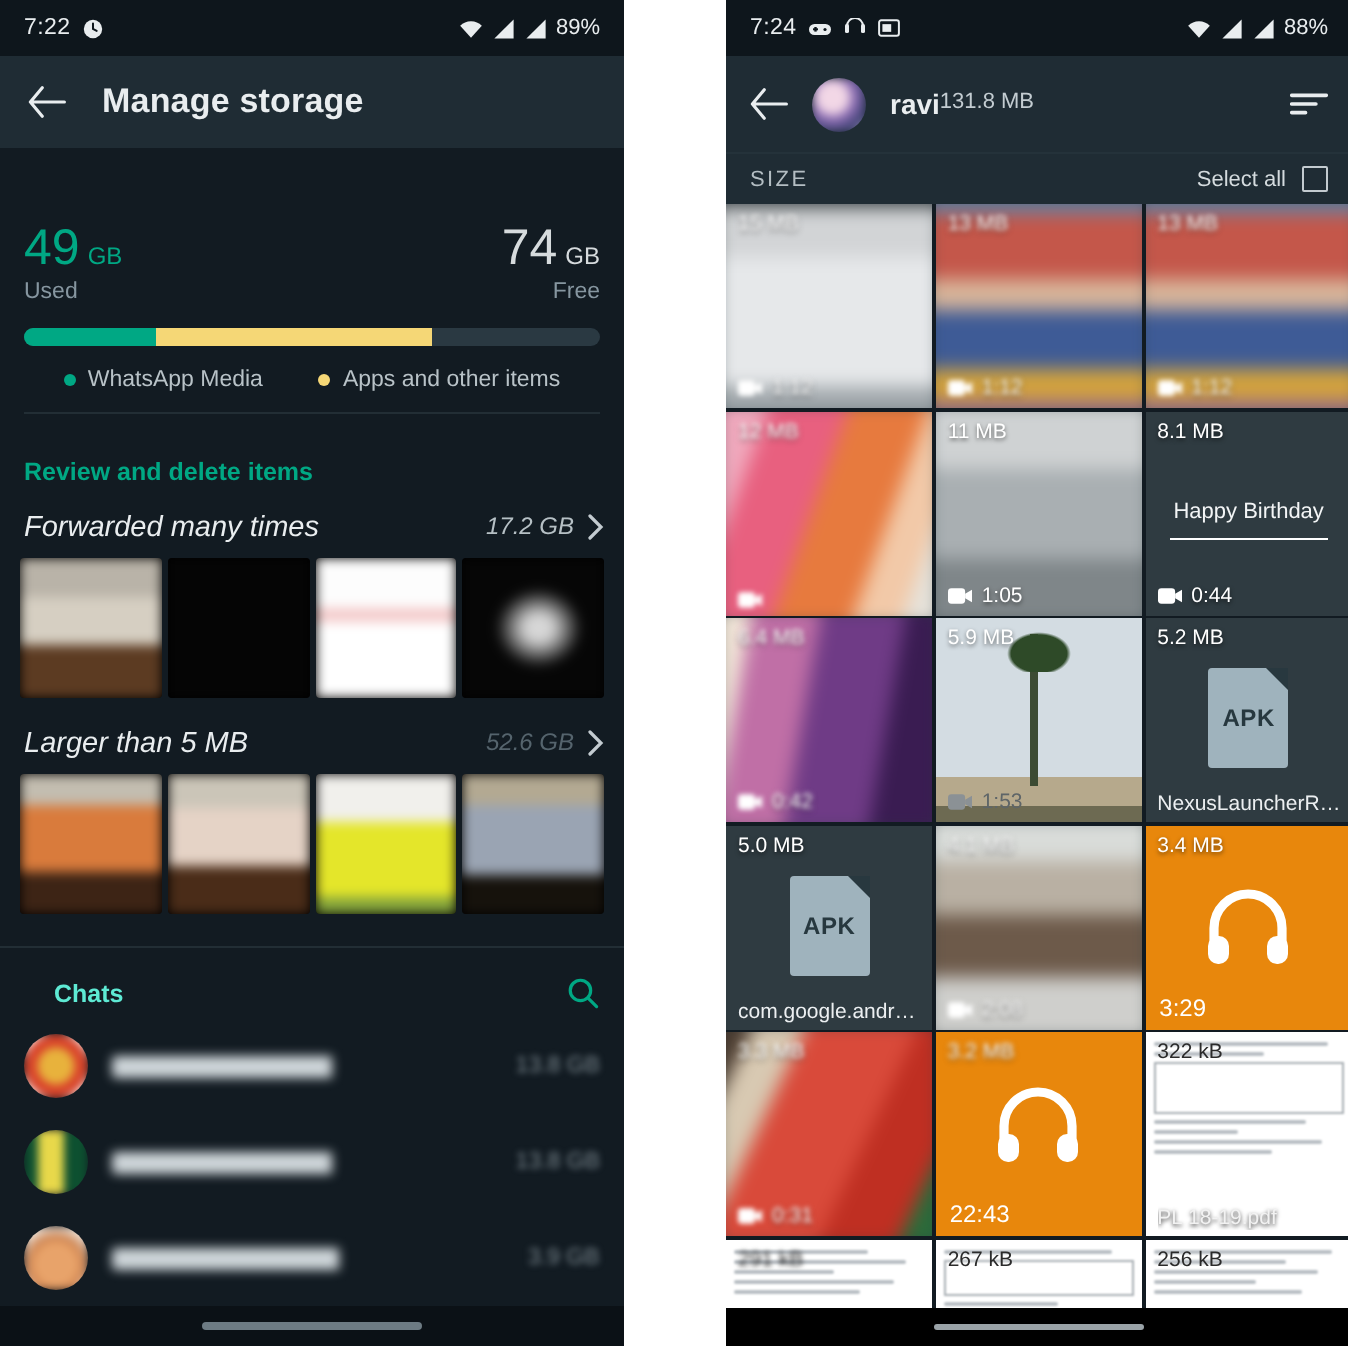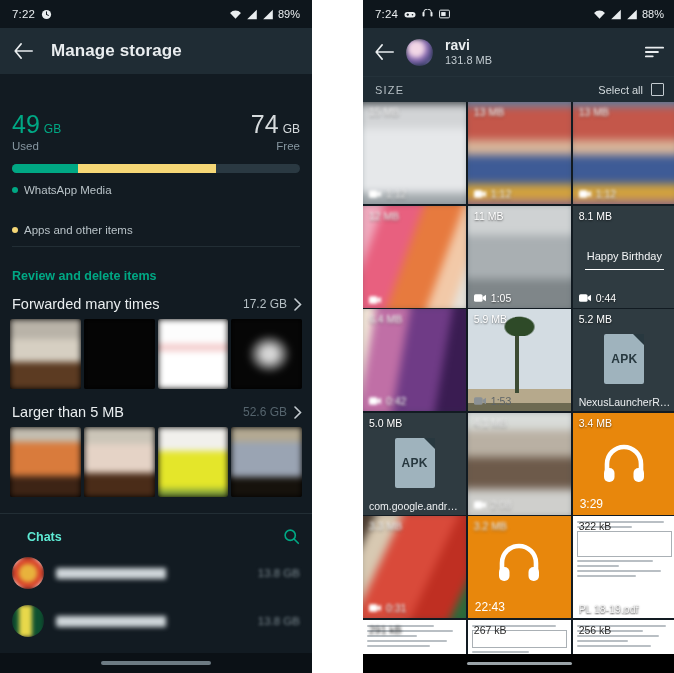--- a/index.html
+++ b/index.html
@@ -53,35 +53,36 @@
   .free .cap { color:#8696a0; text-align:right; }
 
   .bar {
     margin-top:12px; height:9px; border-radius:5px;
     background:#2a3942; display:flex; overflow:hidden;
   }
   .bar .seg { height:100%; }
   .bar .seg.media { background:#00a884; }
   .bar .seg.apps  { background:#f5d776; }
 
-  .legend { display:flex; gap:28px; justify-content:center; margin-top:11px;flex-direction:column; }
+  .legend { display:flex; gap:28px; justify-content:center; margin-top:11px; }
   .legend-item { display:flex; align-items:center; gap:6px; font-size:11.5px; color:#b8c2c7; }
   .dot { width:6px; height:6px; border-radius:50%; }
   .dot.media { background:#00a884; }
   .dot.apps  { background:#f5d776; }
 
   .divider { height:1px; background:#222e35; margin-top:10px; }
 
   .section-head {
     color:#00a884; font-size:12.5px; font-weight:bold;
     padding:12px 12px 4px 12px;
   }
   .cat-row {
-    display:flex; align-items:center; justify-content:space-between;
+    display:flex; align-items:flex-start; justify-content:space-between;
     padding:9px 10px 7px 12px;
+    font-style:italic;
   }
   .cat-title { color:#e9edef; font-size:14.5px; }
   .cat-right { display:flex; align-items:center; gap:7px; }
   .cat-size { color:#b6c0c5; font-size:12px; }
   .cat-size.dim { color:#55646d; }
   .chev { color:#c3cbd0; font-size:13px; }
 
   .thumbstrip { display:flex; gap:3px; padding:0 10px 6px 10px; }
   .thumb { width:71px; height:70px; border-radius:2px; overflow:hidden; position:relative; background:#000; }
   .thumb .blurlayer { position:absolute; inset:0; filter:blur(3px); }
@@ -110,21 +111,21 @@
   }
   .navbar-pill { width:110px; height:3.5px; border-radius:2px; background:#6d7b83; }
 
   
   .appbar-r {
     height:48px; background:#1f2c34; display:flex; align-items:center;
     padding:0 12px; gap:12px;
   }
   .r-avatar { width:27px; height:27px; border-radius:50%; overflow:hidden; position:relative; }
   .r-avatar .av-inner { position:absolute; inset:0; filter:blur(2px); }
-  .r-meta { display:flex; flex-direction:column; justify-content:center; }
+  .r-meta { display:flex; flex-direction:row; justify-content:center; }
   .r-name { color:#e9edef; font-size:14px; font-weight:bold; line-height:1.15; }
   .r-sub  { color:#c3ccd1; font-size:11px; line-height:1.3; }
   .r-sort { margin-left:auto; cursor:pointer; }
 
   .sizebar {
     height:26px; background:#1f2c34; display:flex; align-items:center;
     padding:0 12px; border-top:1px solid #24323a;
   }
   .sizebar-label { color:#b4bec3; font-size:11px; letter-spacing:1.2px; }
   .sizebar-right { margin-left:auto; display:flex; align-items:center; gap:8px; }

